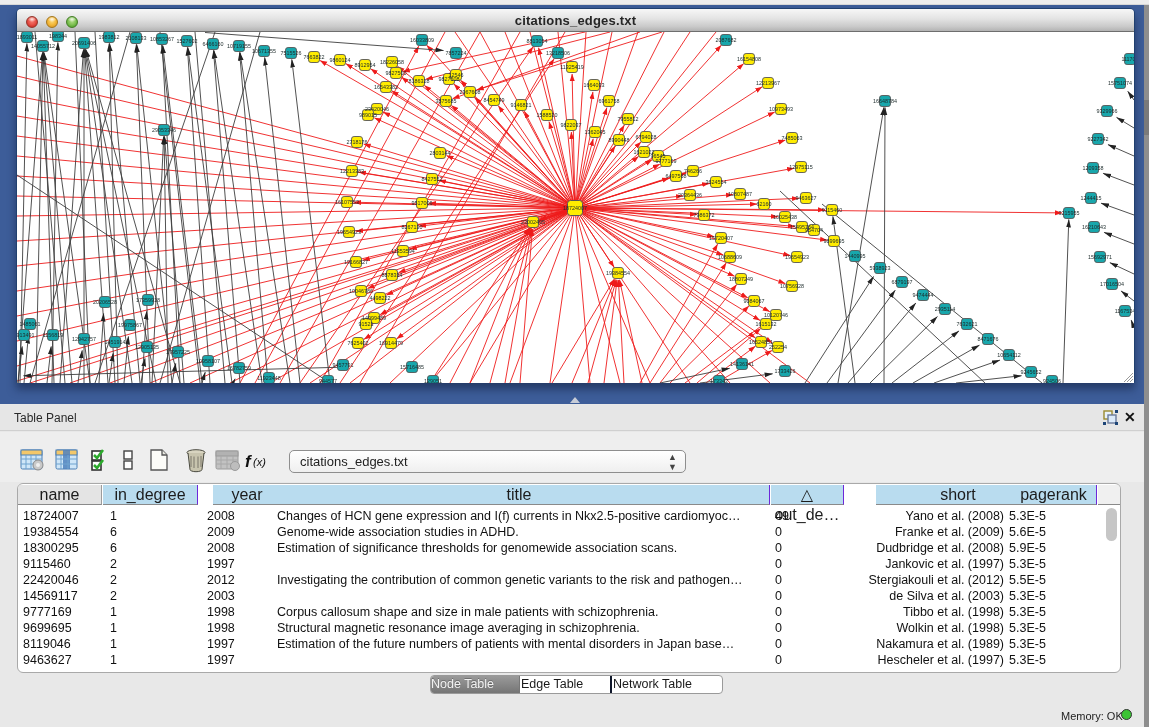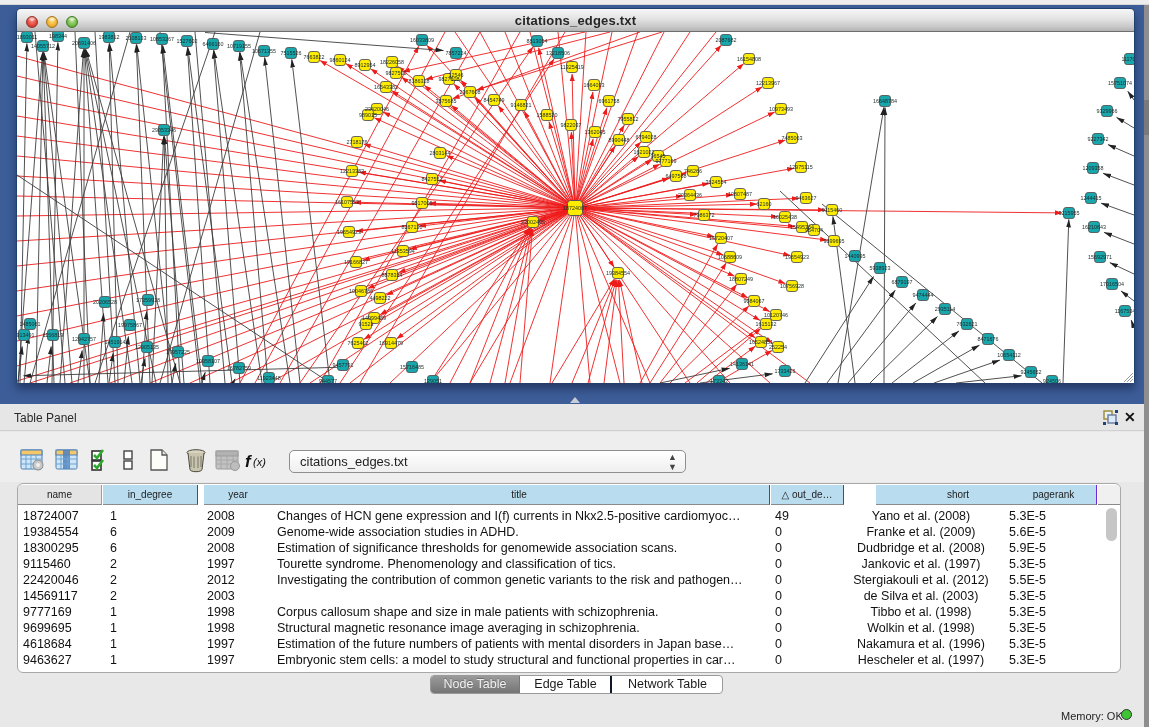--- a/index.html
+++ b/index.html
@@ -19,38 +19,38 @@
 .panel{position:absolute;left:0;top:405px;width:1144px;height:322px;background:#e8e8e8}
 .phead{position:absolute;left:0;top:0;width:100%;height:26px;background:#e6e6e6;border-bottom:1px solid #d0d0d0}
 .phead .t{position:absolute;left:14px;top:6px;font-size:12px;color:#2a2a2a}
 .float-ic{position:absolute;left:1103px;top:5px;width:15px;height:15px}
 .xic{position:absolute;left:1124px;top:4px;font-size:14px;font-weight:bold;color:#111}
 .toolrow{position:absolute;left:0;top:27px;width:100%;height:50px;background:#eeeeee}
 .combo{position:absolute;left:289px;top:18px;width:397px;height:23px;background:linear-gradient(#fff,#efefef);border:1px solid #8e8e8e;border-radius:5px;font-size:13px;color:#222;line-height:21px;padding-left:10px}
 .combo .arr{position:absolute;right:8px;top:1px;font-size:9px;color:#444;line-height:10px;text-align:center}
 .icons{position:absolute;left:16px;top:16px}
 .spane{position:absolute;left:17px;top:78px;width:1104px;height:190px;background:#fff;border:1px solid #a9a9a9;border-radius:6px;overflow:hidden}
-.hdr{position:absolute;left:0;top:1px;width:100%;height:20px;font-size:10px;color:#1c1c1c}
+.hdr{position:absolute;left:0;top:1px;width:100%;height:20px;font-size:16px;color:#1c1c1c}
 .hdr div{position:absolute;top:0;height:20px;line-height:20px;text-align:center;background:#b9dcef;border-right:1px solid #6d28d9;border-bottom:1px solid #8a8a8a}
 .hdr .h0{background:#e4e4e4;border-right:1px solid #9c9c9c}
 .hdr .h7{background:#f0f0f0;border-right:none}
 .tbl{position:absolute;left:0;top:25px;width:100%;font-size:12.5px;color:#111}
 .tr{position:relative;height:16px;line-height:15px;white-space:nowrap}
 .tr div{position:absolute;overflow:hidden}
 .c0{left:5px;width:80px}
 .c1{left:92px;width:80px}
 .c2{left:189px;width:60px}
 .c3{left:259px;width:494px}
 .c4{left:757px;width:60px}
-.c5{left:820px;width:166px;text-align:center}
+.c5{left:820px;width:166px;text-align:right}
 .c6{left:991px;width:100px}
 .sbar{position:absolute;right:2px;top:24px;width:12px;height:160px}
 .sbar .thumb{position:absolute;left:0;top:0;width:11px;height:33px;background:#c6c6c6;border-radius:6px}
 .tabs{position:absolute;left:430px;top:270px;width:293px;height:19px;border:1px solid #9a9a9a;border-radius:4px;background:#fff;font-size:12.5px}
-.tabs .seg{position:absolute;top:0;height:17px;line-height:17px;text-align:center;color:#1a1a1a}
+.tabs .seg{position:absolute;top:0;height:17px;line-height:17px;color:#1a1a1a}
 .seg1{left:0;width:89px;background:linear-gradient(#9a9a9a,#757575);color:#f2f2f2 !important;border-radius:3px 0 0 3px;border-right:1px solid #777;text-shadow:0 -1px 0 rgba(0,0,0,.25)}
 .seg2{left:90px;width:91px;border-right:2px solid #0f172a}
 .seg3{left:182px;width:109px}
 .mem{position:absolute;left:1061px;top:305px;font-size:11px;color:#222}
 .dot{position:absolute;left:1121px;top:304px;width:11px;height:11px;border-radius:50%;background:#3cc435;border:1px solid #333}
 svg text{font-family:"Liberation Sans",sans-serif}
 </style></head>
 <body>
 <div class="mdi"></div>
 <div class="topstrip"></div>
@@ -565,21 +565,21 @@
         <text x="229" y="19" font-size="17" font-style="italic" font-weight="bold" fill="#111" font-family="Liberation Serif,serif">f</text>
         <text x="237" y="18" font-size="11" font-style="italic" fill="#111" font-family="Liberation Serif,serif">(x)</text>
       </g>
     </svg>
     <div class="combo">citations_edges.txt<div class="arr">▲<br>▼</div></div>
   </div>
   <div class="spane">
     <div class="hdr">
       <div class="h0" style="left:0;width:84px">name</div>
       <div style="left:85px;width:95px">in_degree</div>
-      <div style="left:186px;width:69px">year</div>
+      <div style="left:195px;width:69px">year</div>
       <div style="left:251px;width:501px">title</div>
       <div style="left:753px;width:73px">△ out_de…</div>
       <div style="left:858px;width:165px">short</div>
       <div style="left:993px;width:86px">pagerank</div>
       <div class="h7" style="left:1080px;width:22px"></div>
     </div>
     <div class="tbl">
         <div class="tr">
           <div class="c0">18724007</div>
           <div class="c1">1</div>
@@ -604,21 +604,20 @@
           <div class="c2">2008</div>
           <div class="c3">Estimation of significance thresholds for genomewide association scans.</div>
           <div class="c4">0</div>
           <div class="c5">Dudbridge et al. (2008)</div>
           <div class="c6">5.9E-5</div>
         </div>
         <div class="tr">
           <div class="c0">9115460</div>
           <div class="c1">2</div>
           <div class="c2">1997</div>
-          <div class="c3">Tourette syndrome. Phenomenology and classification of tics.</div>
           <div class="c4">0</div>
           <div class="c5">Jankovic et al. (1997)</div>
           <div class="c6">5.3E-5</div>
         </div>
         <div class="tr">
           <div class="c0">22420046</div>
           <div class="c1">2</div>
           <div class="c2">2012</div>
           <div class="c3">Investigating the contribution of common genetic variants to the risk and pathogen…</div>
           <div class="c4">0</div>
@@ -645,33 +644,32 @@
         <div class="tr">
           <div class="c0">9699695</div>
           <div class="c1">1</div>
           <div class="c2">1998</div>
           <div class="c3">Structural magnetic resonance image averaging in schizophrenia.</div>
           <div class="c4">0</div>
           <div class="c5">Wolkin et al. (1998)</div>
           <div class="c6">5.3E-5</div>
         </div>
         <div class="tr">
-          <div class="c0">4618684</div>
+          <div class="c0">8119046</div>
           <div class="c1">1</div>
           <div class="c2">1997</div>
           <div class="c3">Estimation of the future numbers of patients with mental disorders in Japan base…</div>
           <div class="c4">0</div>
-          <div class="c5">Nakamura et al. (1996)</div>
+          <div class="c5">Nakamura et al. (1989)</div>
           <div class="c6">5.3E-5</div>
         </div>
         <div class="tr">
           <div class="c0">9463627</div>
           <div class="c1">1</div>
           <div class="c2">1997</div>
-          <div class="c3">Embryonic stem cells: a model to study structural and functional properties in car…</div>
           <div class="c4">0</div>
           <div class="c5">Hescheler et al. (1997)</div>
           <div class="c6">5.3E-5</div>
         </div>
       </div>
     <div class="sbar">
         <div class="thumb"></div>
       </div>
   </div>
   <div class="tabs">

